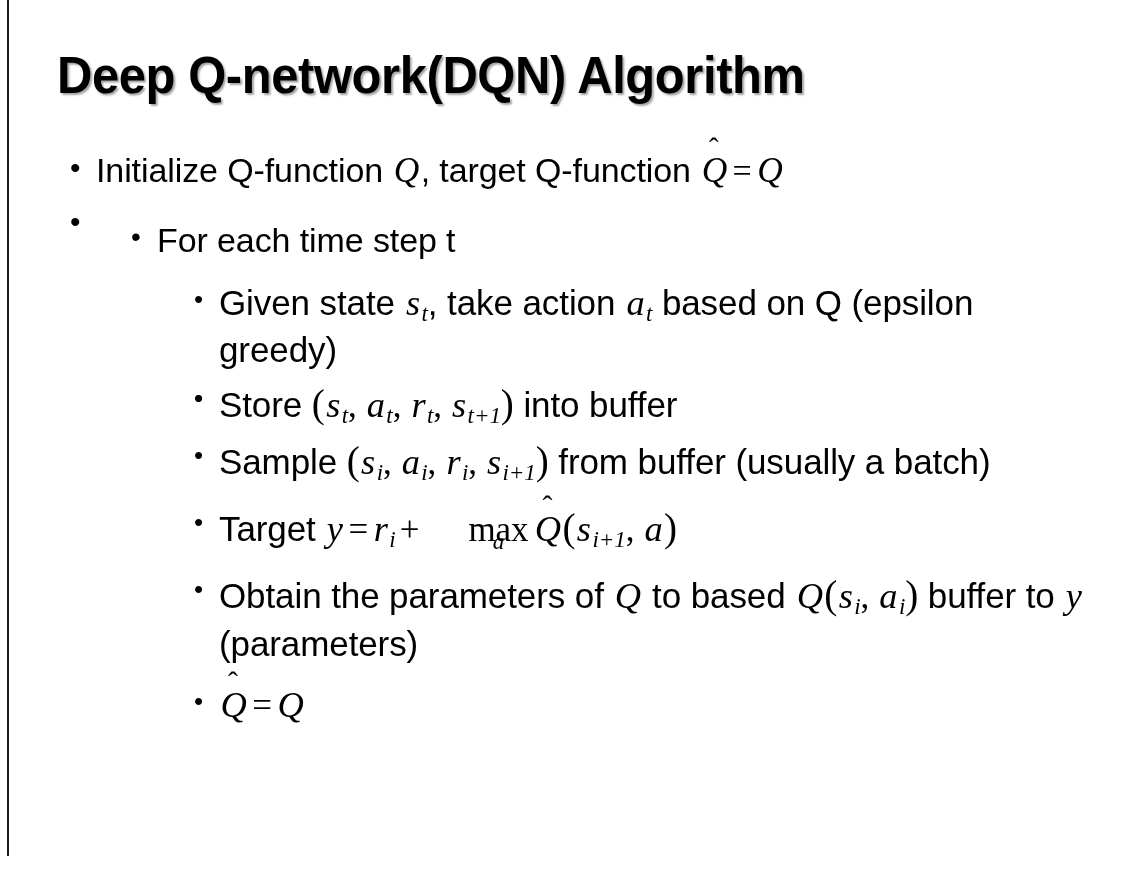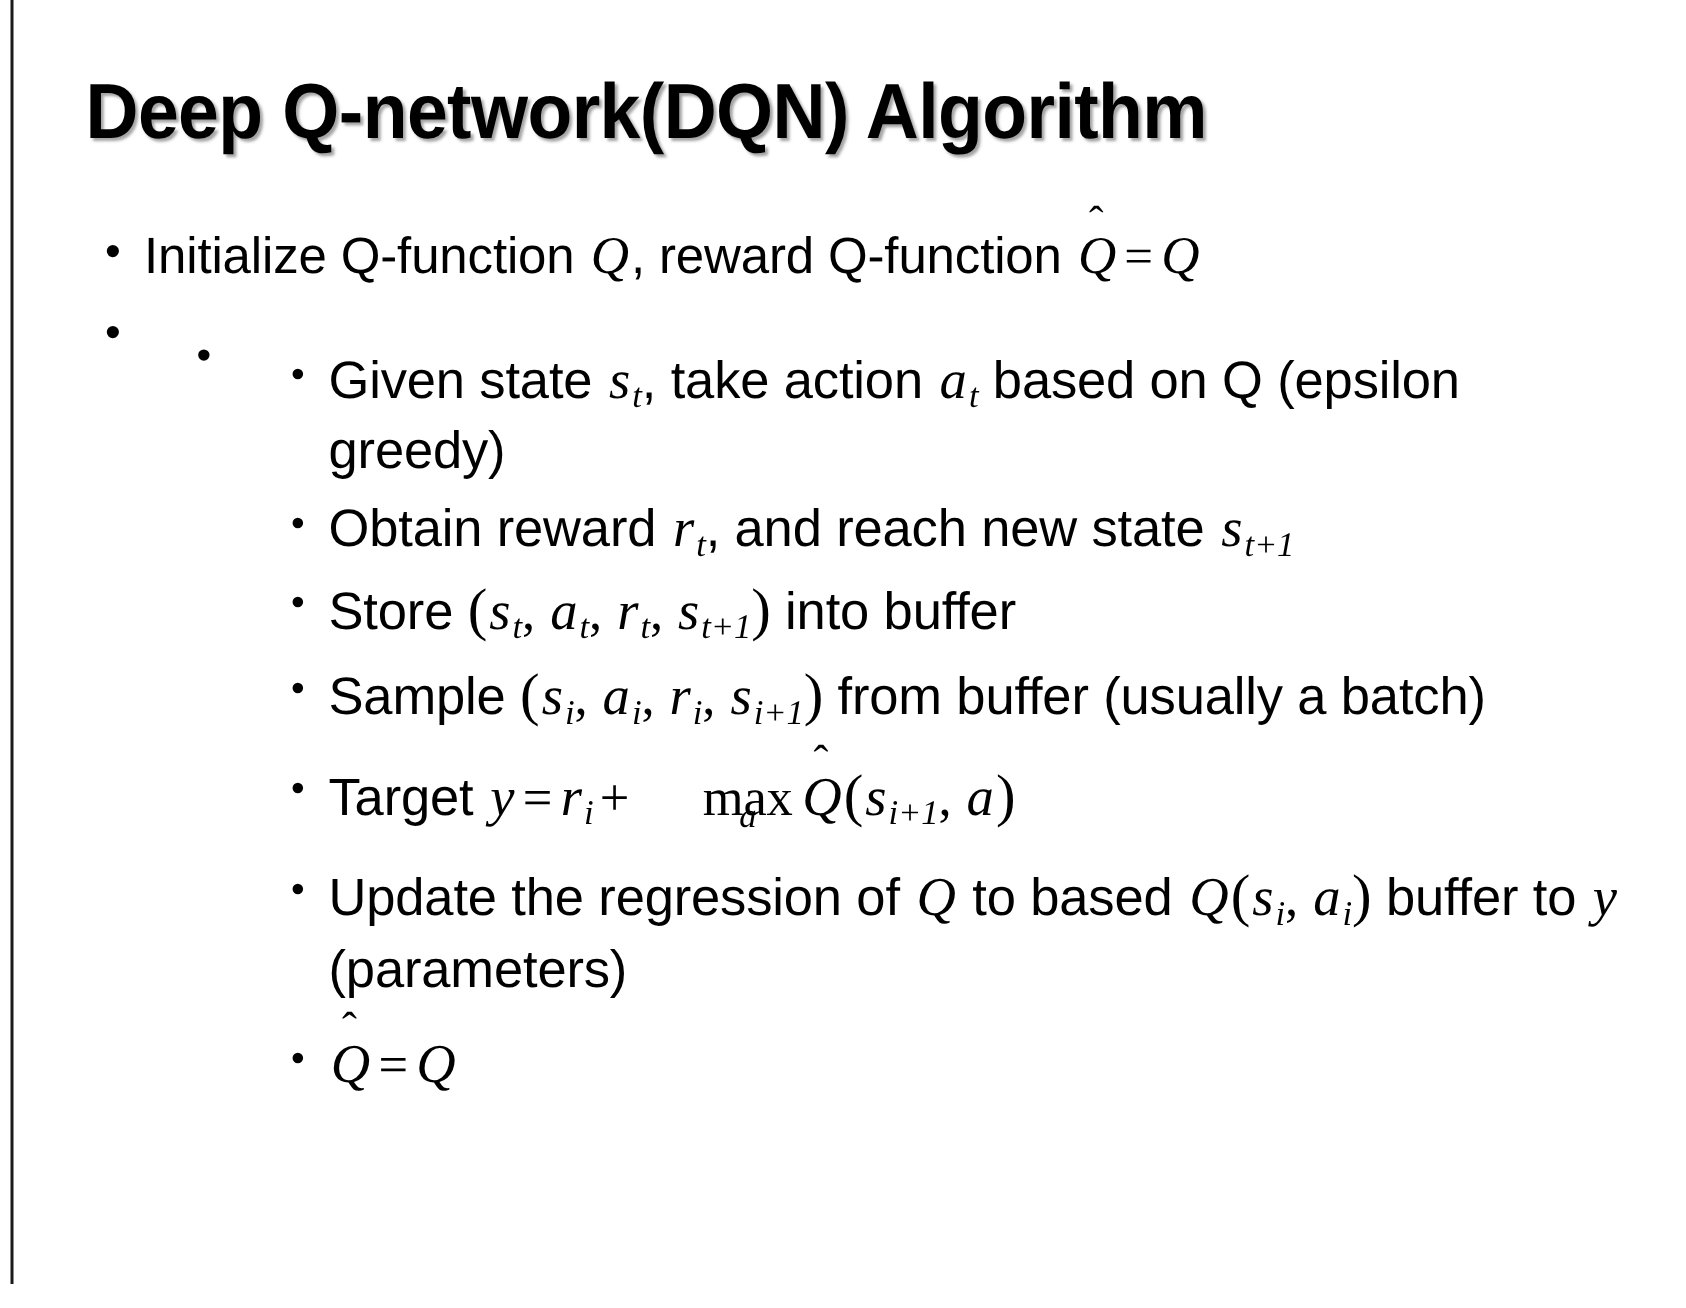--- a/index.html
+++ b/index.html
@@ -175,43 +175,43 @@
 <div id="slide">
 
   <div id="left-rule"></div>
 
   <div id="slide-title">Deep Q-network(DQN) Algorithm</div>
 
   <div id="body-list">
 
     <div class="bullet-row lvl1">
       <span class="bullet-dot">•</span>
-      <span class="bullet-text"><span>Initialize Q-function </span><span class="m">Q</span><span>, reward Q-function </span><span class="qhat"><span class="hat">ˆ</span><span>Q</span></span><span class="mop">=</span><span class="m">Q</span></span>
+      <span class="bullet-text"><span>Initialize Q-function </span><span class="m">Q</span><span>, target Q-function </span><span class="qhat"><span class="hat">ˆ</span><span>Q</span></span><span class="mop">=</span><span class="m">Q</span></span>
     </div>
 
     <div class="bullet-row lvl1">
       <span class="bullet-dot">•</span>
     </div>
 
     <div class="gap-sm"></div>
 
     <div class="bullet-row lvl2">
       <span class="bullet-dot">•</span>
+      <span class="bullet-text">For each time step t</span>
     </div>
 
     <div class="gap-sm"></div>
 
     <div class="bullet-row lvl3">
       <span class="bullet-dot">•</span>
       <span class="bullet-text"><span>Given state </span><span class="m">s</span><sub class="ms">t</sub><span>, take action </span><span class="m">a</span><sub class="ms">t</sub><span> based on Q (epsilon greedy)</span></span>
     </div>
 
     <div class="bullet-row lvl3">
       <span class="bullet-dot">•</span>
-      <span class="bullet-text"><span>Obtain reward </span><span class="m">r</span><sub class="ms">t</sub><span>, and reach new state </span><span class="m">s</span><sub class="ms">t+1</sub></span>
     </div>
 
     <div class="bullet-row lvl3">
       <span class="bullet-dot">•</span>
       <span class="bullet-text"><span>Store </span><span class="mpar">(</span><span class="m">s</span><sub class="ms">t</sub><span class="mup">, </span><span class="m">a</span><sub class="ms">t</sub><span class="mup">, </span><span class="m">r</span><sub class="ms">t</sub><span class="mup">, </span><span class="m">s</span><sub class="ms">t+1</sub><span class="mpar">)</span><span> into buffer</span></span>
     </div>
 
     <div class="bullet-row lvl3">
       <span class="bullet-dot">•</span>
       <span class="bullet-text"><span>Sample </span><span class="mpar">(</span><span class="m">s</span><sub class="ms">i</sub><span class="mup">, </span><span class="m">a</span><sub class="ms">i</sub><span class="mup">, </span><span class="m">r</span><sub class="ms">i</sub><span class="mup">, </span><span class="m">s</span><sub class="ms">i+1</sub><span class="mpar">)</span><span> from buffer (usually a batch)</span></span>
@@ -221,21 +221,21 @@
 
     <div class="bullet-row lvl3">
       <span class="bullet-dot">•</span>
       <span class="bullet-text"><span>Target </span><span class="m">y</span><span class="mop">=</span><span class="m">r</span><sub class="ms">i</sub><span class="mop">+</span><span class="maxop"><span>max</span><span class="under">a</span></span><span class="qhat"><span class="hat">ˆ</span><span>Q</span></span><span class="mpar">(</span><span class="m">s</span><sub class="ms">i+1</sub><span class="mup">, </span><span class="m">a</span><span class="mpar">)</span></span>
     </div>
 
     <div class="gap-md"></div>
 
     <div class="bullet-row lvl3">
       <span class="bullet-dot">•</span>
-      <span class="bullet-text"><span>Update the regression of </span><span class="m">Q</span><span> to based </span><span class="m">Q</span><span class="mpar">(</span><span class="m">s</span><sub class="ms">i</sub><span class="mup">, </span><span class="m">a</span><sub class="ms">i</sub><span class="mpar">)</span><span> buffer to </span><span class="m">y</span><span> (parameters)</span></span>
+      <span class="bullet-text"><span>Obtain the parameters of </span><span class="m">Q</span><span> to based </span><span class="m">Q</span><span class="mpar">(</span><span class="m">s</span><sub class="ms">i</sub><span class="mup">, </span><span class="m">a</span><sub class="ms">i</sub><span class="mpar">)</span><span> buffer to </span><span class="m">y</span><span> (parameters)</span></span>
     </div>
 
     <div class="gap-md"></div>
 
     <div class="bullet-row lvl3">
       <span class="bullet-dot">•</span>
       <span class="bullet-text"><span class="qhat"><span class="hat">ˆ</span><span>Q</span></span><span class="mop">=</span><span class="m">Q</span></span>
     </div>
 
   </div>

